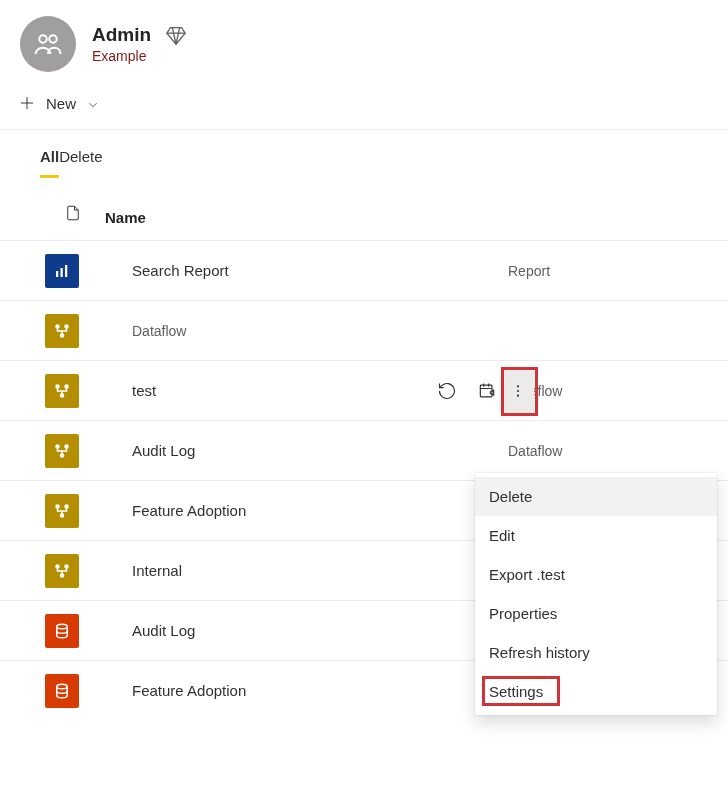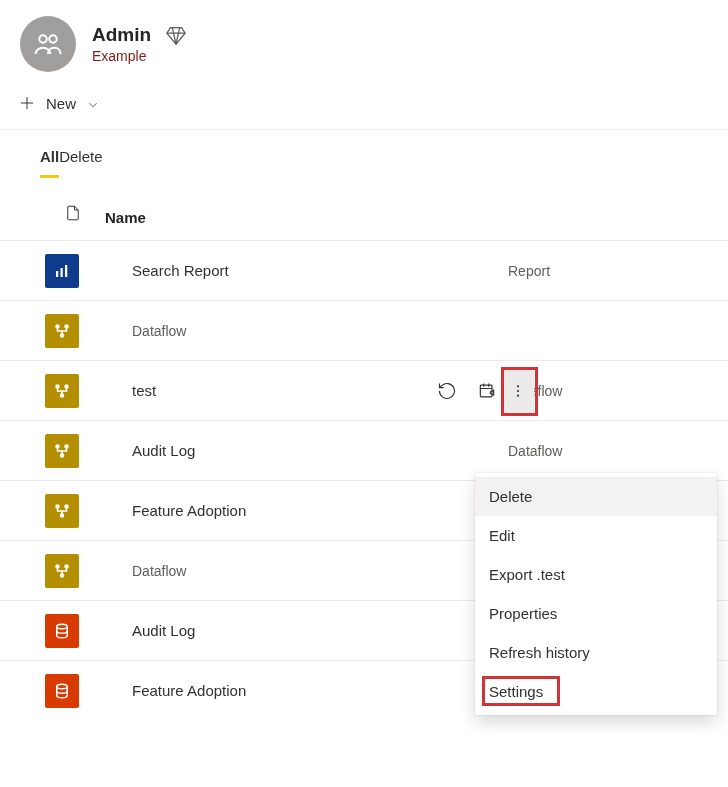--- a/index.html
+++ b/index.html
@@ -298,20 +298,21 @@
   <div class="col-icon">
     <div class="item-icon ic-dataflow">
       <svg width="18" height="18" viewBox="0 0 24 24" fill="none" stroke="#fff" stroke-width="2">
           <circle cx="6" cy="6" r="2" fill="#fff"></circle>
           <circle cx="18" cy="6" r="2" fill="#fff"></circle>
           <circle cx="12" cy="18" r="2" fill="#fff"></circle>
           <path d="M6 8v4h12V8M12 12v4"></path>
         </svg>
     </div>
   </div>
+  <div class="item-name">Internal</div>
   <div class="item-type">Dataflow</div>
 </div>
 
 <div class="row">
   <div class="col-icon">
     <div class="item-icon ic-dataset">
       <svg width="18" height="18" viewBox="0 0 24 24" fill="none" stroke="#fff" stroke-width="2">
           <ellipse cx="12" cy="6" rx="7" ry="3"></ellipse>
           <path d="M5 6v12c0 1.7 3 3 7 3s7-1.3 7-3V6"></path>
           <path d="M5 12c0 1.7 3 3 7 3s7-1.3 7-3"></path>

